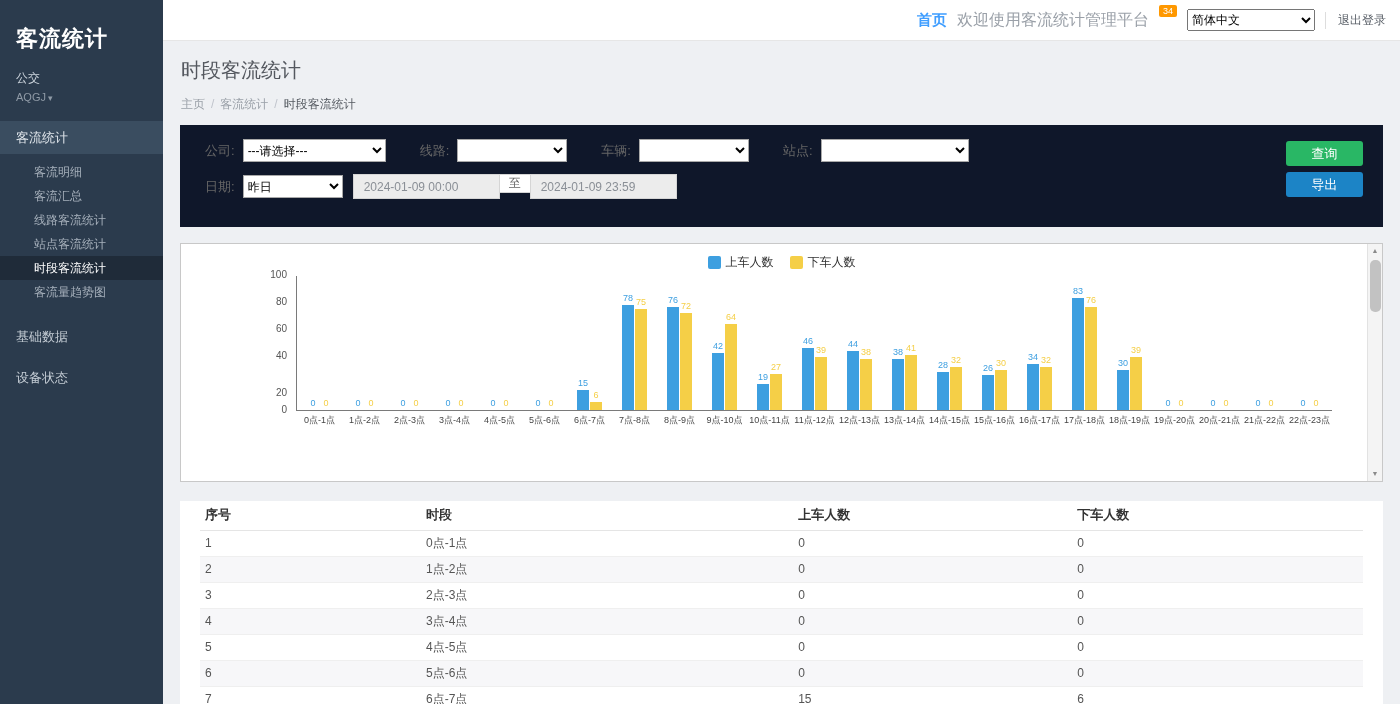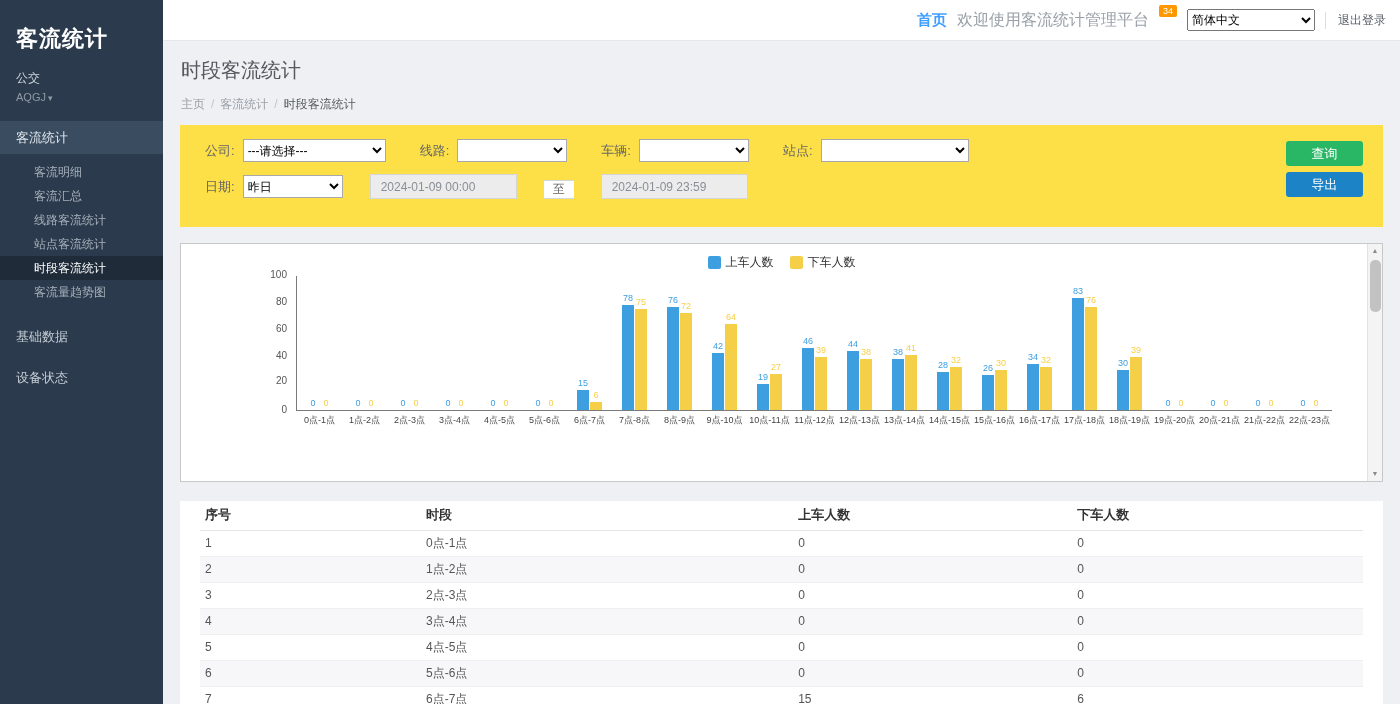--- a/index.html
+++ b/index.html
@@ -30,32 +30,32 @@
   .logout { color:#5a6068; font-size:12px; border-left:1px solid #ddd; padding-left:12px; cursor:pointer; }
 
   .page-head { padding:16px 18px 10px 18px; }
   .page-title { font-size:20px; color:#54585f; margin-bottom:12px; }
   .breadcrumb { font-size:12px; color:#9aa0a8; }
   .breadcrumb .sep { margin:0 6px; color:#c0c4cc; }
   .breadcrumb .crumb { cursor:pointer; }
   .breadcrumb .crumb.current { color:#555a61; cursor:default; }
 
   
-  .filter-card { margin:2px 17px 0 17px; background:#fde047; padding:14px 20px 16px 25px; position:relative; }
+  .filter-card { margin:2px 17px 0 17px; background:#0f172a; padding:14px 20px 16px 25px; position:relative; }
   .filter-row { display:flex; align-items:center; margin-bottom:12px; }
   .filter-row:last-child { margin-bottom:0; }
   .f-label { color:#666; font-size:13px; margin-right:8px; }
   .f-unit { display:flex; align-items:center; margin-right:34px; }
   select.f-select { height:23px; font-size:12px; border:1px solid #a9a9a9; background:#fff; }
   .w-company { width:143px; }
   .w-line { width:110px; }
   .w-vehicle { width:110px; }
   .w-station { width:148px; }
   .w-preset { width:100px; }
-  .date-group { display:flex; align-items:flex-end; margin-left:27px;gap:27px; }
+  .date-group { display:flex; align-items:flex-start; margin-left:10px; }
   .date-input { width:147px; height:25px; background:#ececec; border:1px solid #d5d5d5; color:#8a8f96; font-size:12px; padding:0 10px; font-family:inherit; }
   .date-sep { border-top:1px solid #d5d5d5; border-bottom:1px solid #d5d5d5; background:#fff; color:#666; font-size:12px; display:flex; align-items:center; padding:0 9px; }
   .btn { position:absolute; right:20px; width:77px; height:25px; border:none; border-radius:3px; color:#fff; font-size:13px; cursor:pointer; font-family:inherit; }
   .btn-query { top:16px; background:#29b765; }
   .btn-export { top:47px; background:#1c84c6; }
 
   
   .chart-card { margin:16px 17px 0 17px; background:#fff; border:1px solid #c8c8c8; height:239px; position:relative; padding:10px 28px 8px 14px; overflow:hidden; }
   .chart-title { font-size:14px; font-weight:bold; color:#333; }
   .legend { position:absolute; left:50%; top:10px; transform:translateX(-50%); display:flex; gap:16px; align-items:center; }
@@ -168,21 +168,21 @@
         <span>上车人数</span>
       </span>
       <span class="legend-item">
         <span class="legend-swatch" style="background: rgb(245, 207, 71);"></span>
         <span>下车人数</span>
       </span>
     </div>
     <div class="chart-body">
       <div class="y-axis">
           <span class="y-tick" style="bottom: -5px;">0</span>
-          <span class="y-tick" style="bottom: 24px;">20</span>
+          <span class="y-tick" style="bottom: 12px;">20</span>
           <span class="y-tick" style="bottom: 49px;">40</span>
           <span class="y-tick" style="bottom: 76px;">60</span>
           <span class="y-tick" style="bottom: 103px;">80</span>
           <span class="y-tick" style="bottom: 130px;">100</span>
         </div>
       <div class="plot">
         <div class="groups">
             <div class="bar-group">
               <div class="bar-wrap">
                 <span class="bar-value" style="color: rgb(61, 159, 224);">0</span>

